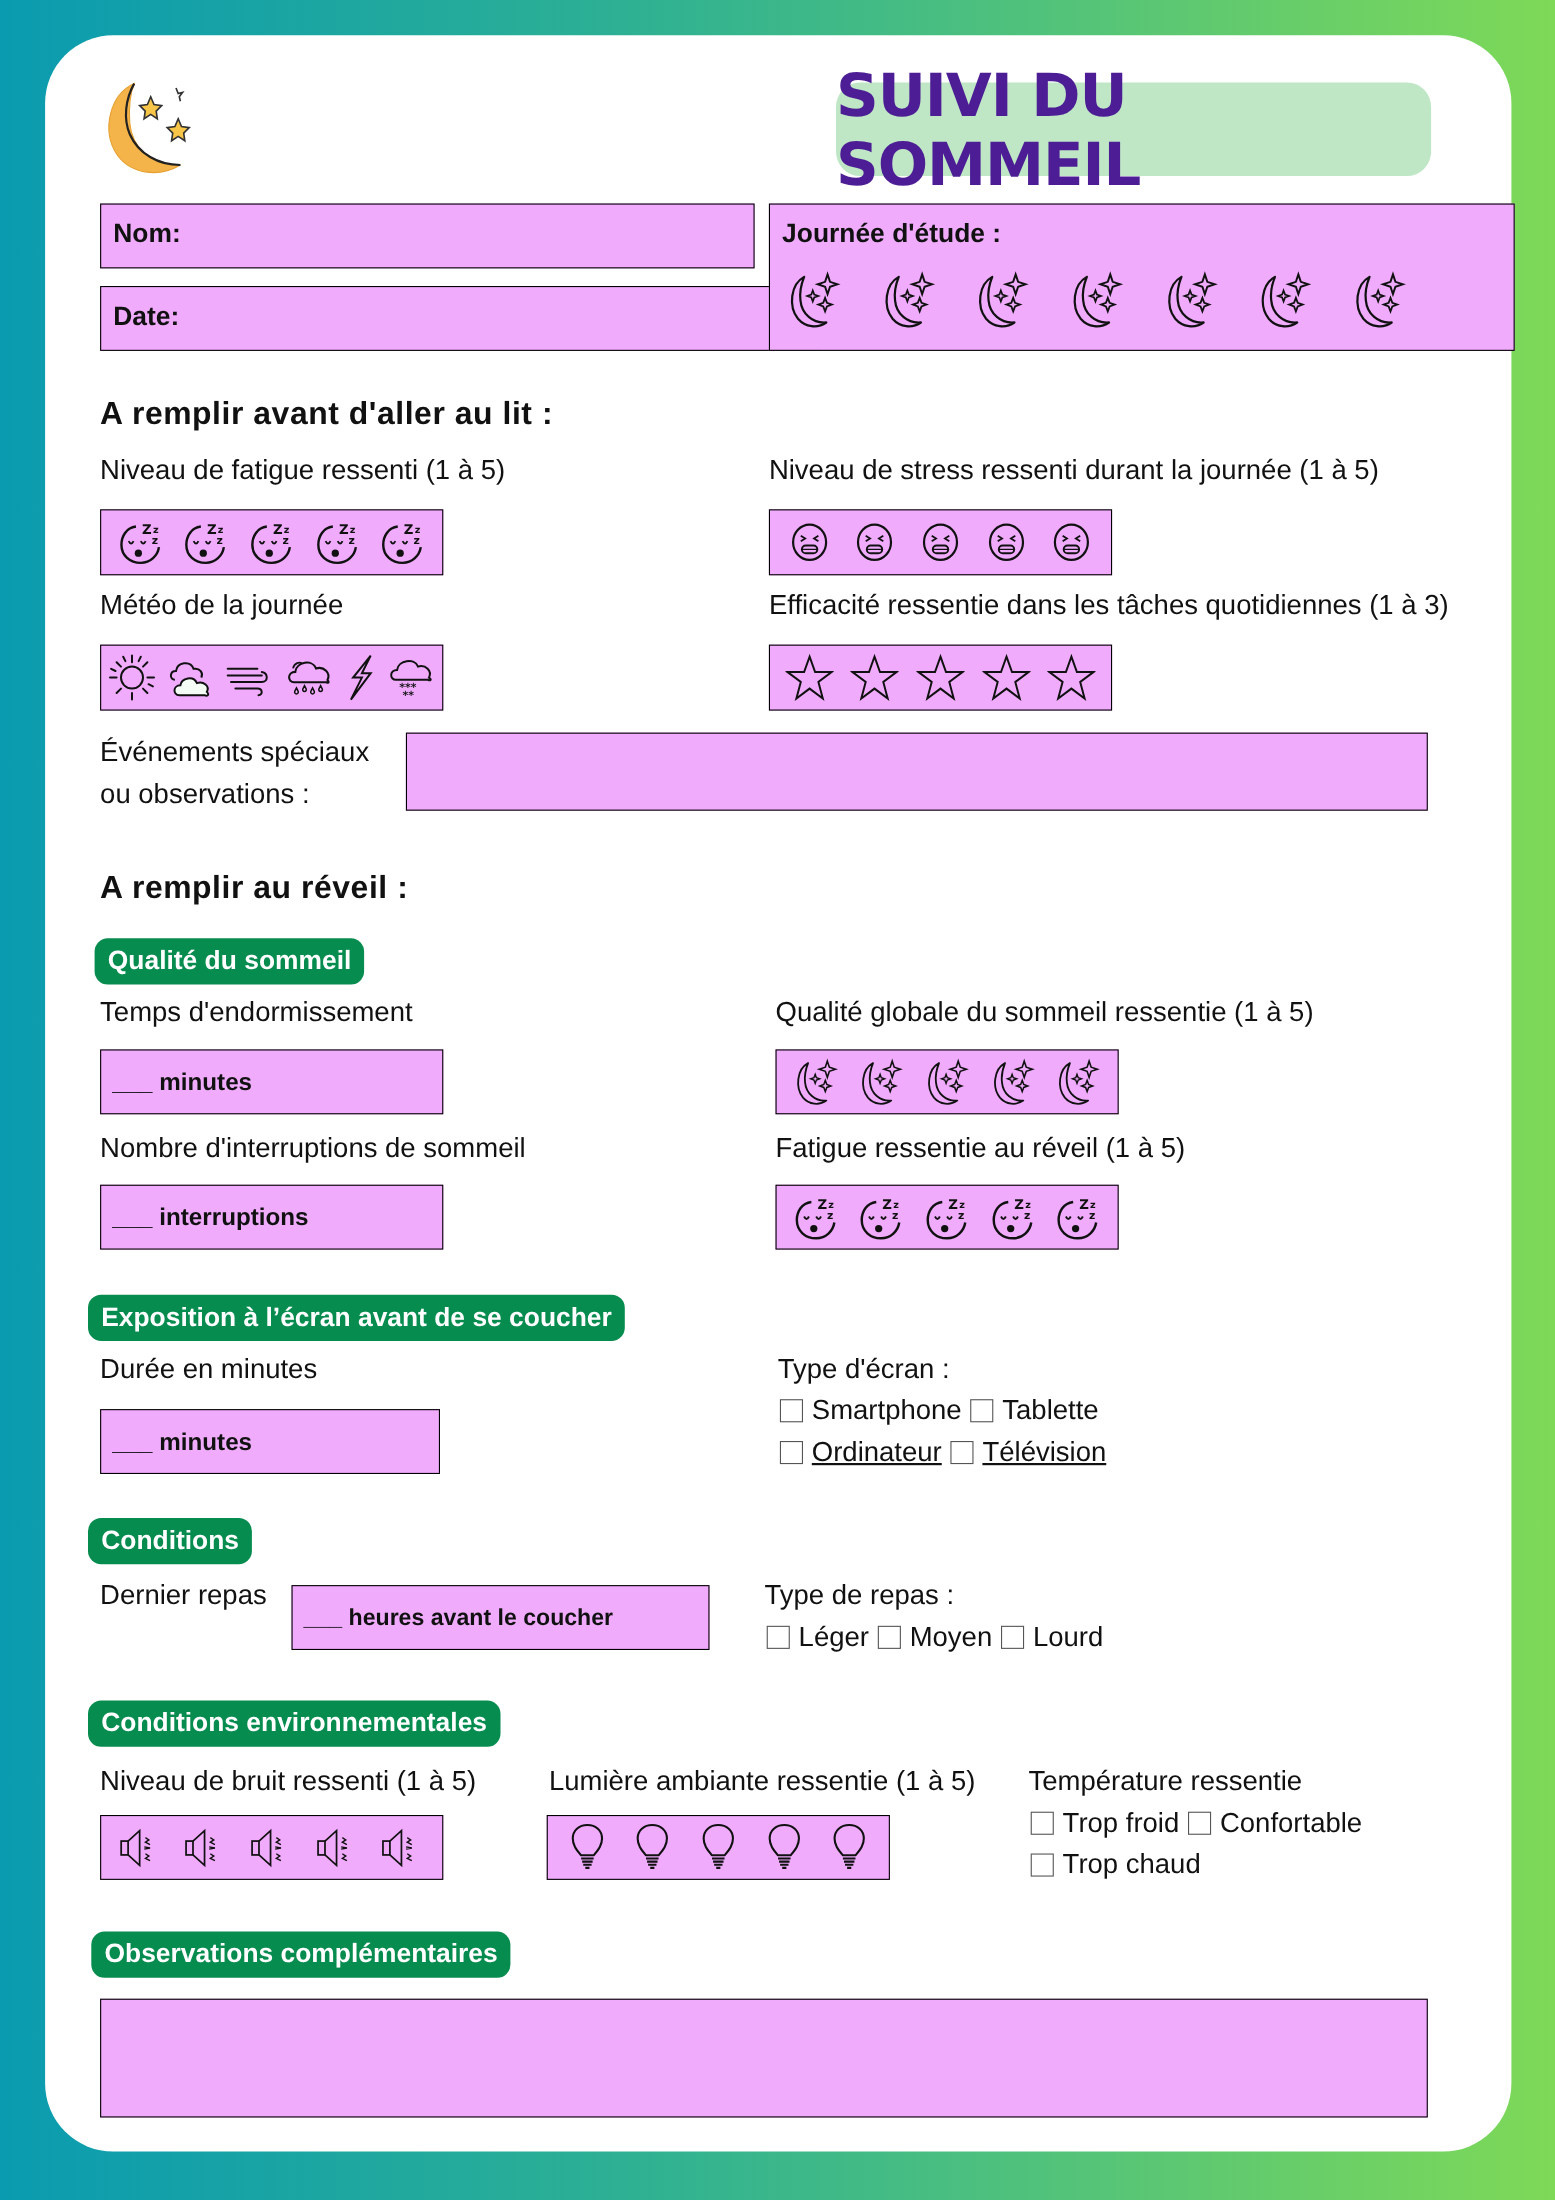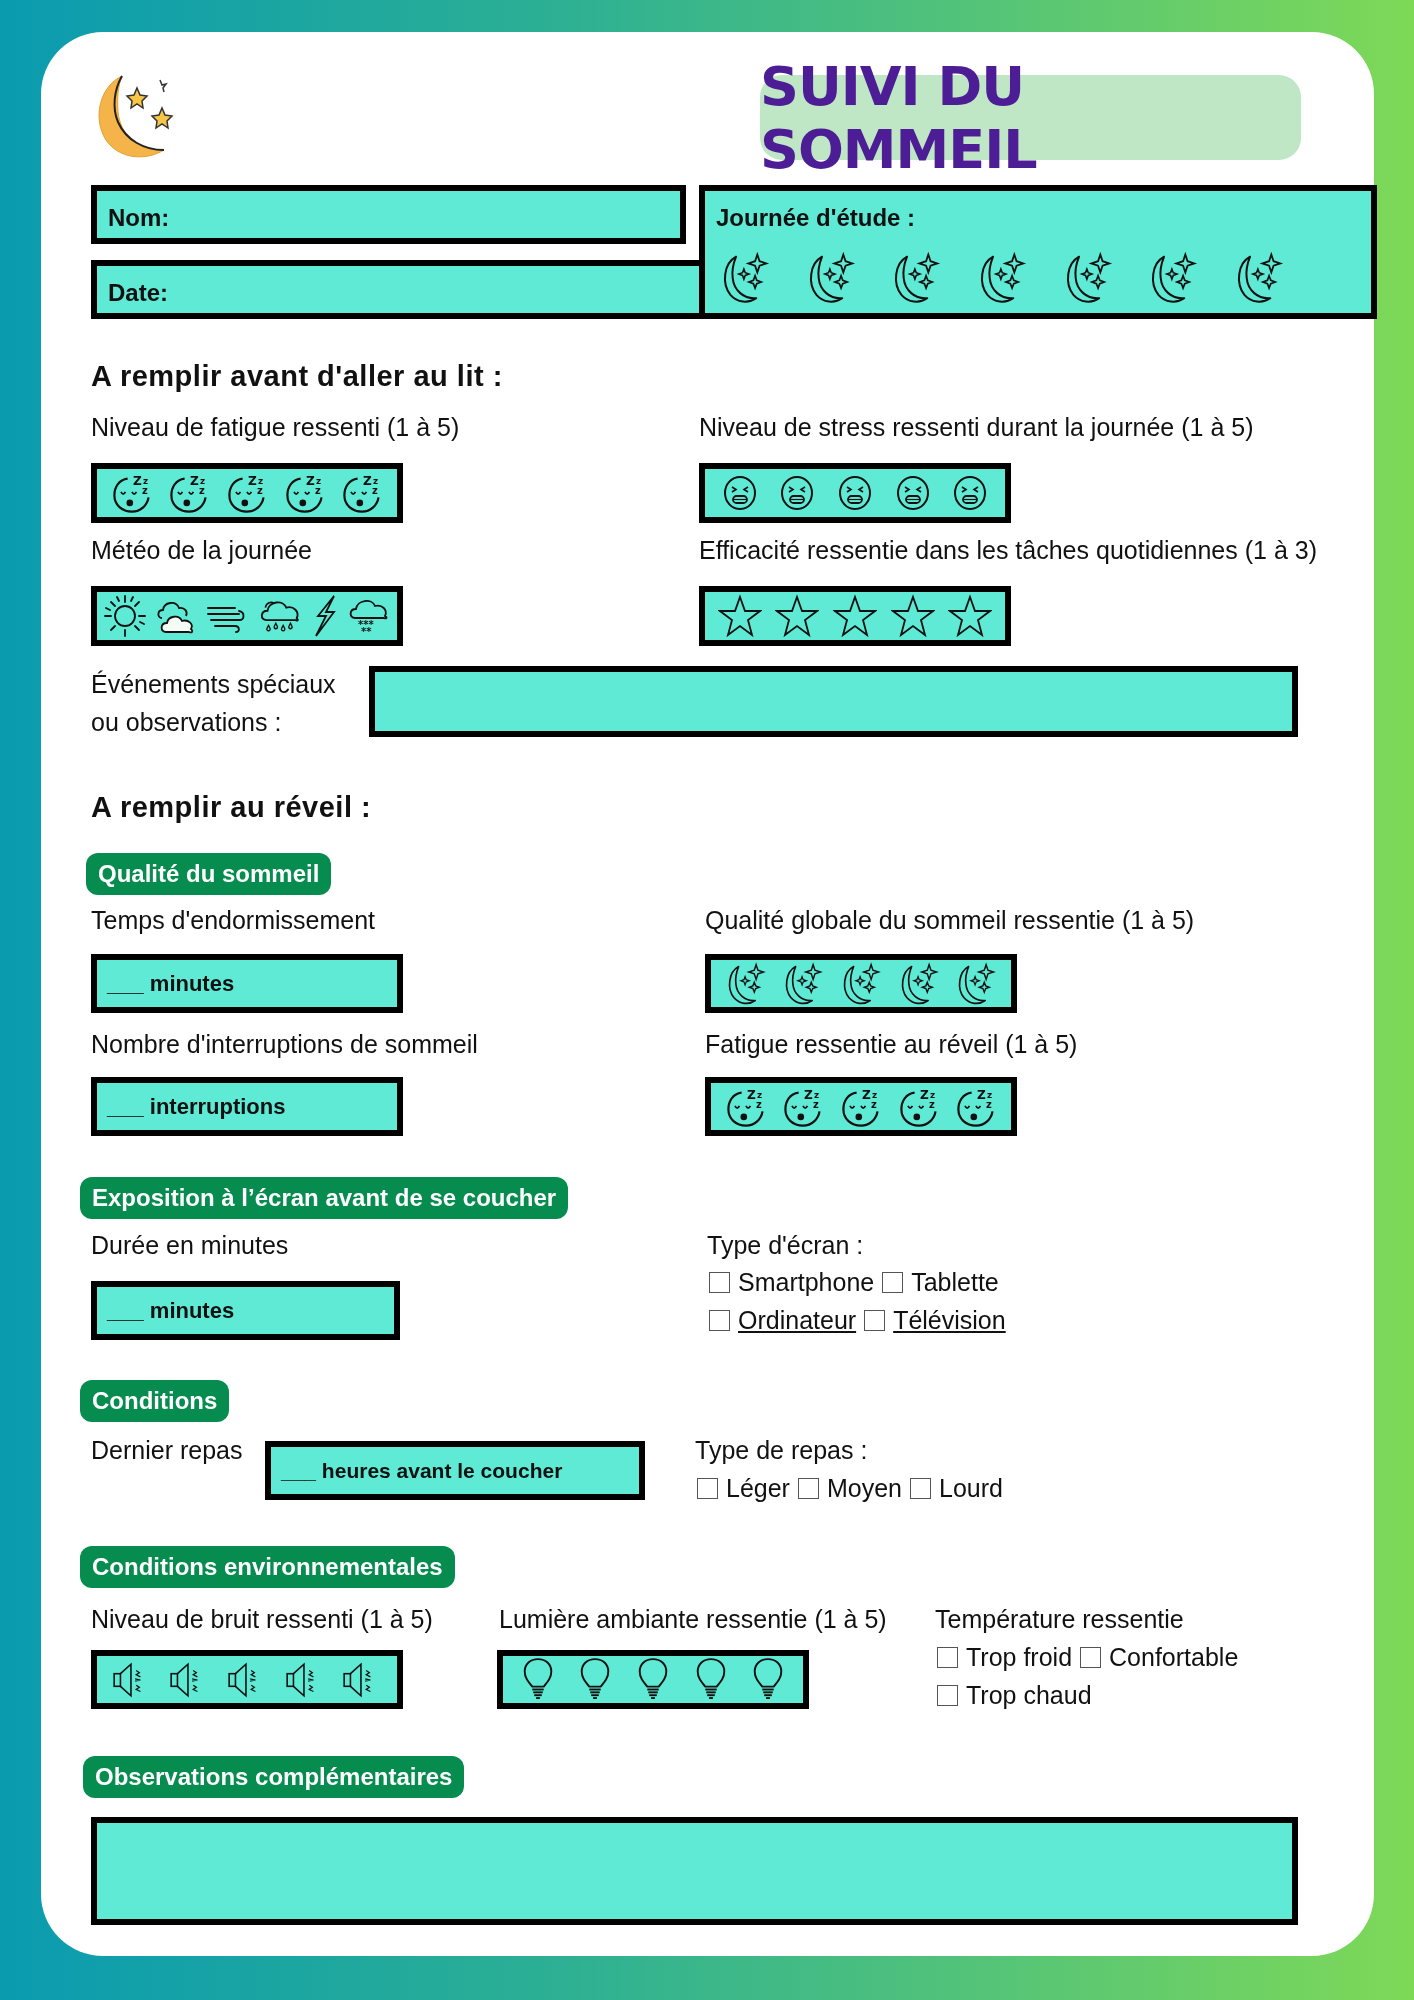--- a/index.html
+++ b/index.html
@@ -9,21 +9,21 @@
     font-family:"Liberation Sans","DejaVu Sans",sans-serif;
     color:#111;
     position:relative;
   }
   .card{
     position:absolute;left:41px;top:32px;width:1333px;height:1924px;
     background:#fff;border-radius:62px;
   }
   .abs{position:absolute;}
   .box{
-    position:absolute;border:6px solid #000000;background:#5eead4;
+    position:absolute;border:1px solid #000000;background:#f0abfc;
   }
   .field-label{font-weight:bold;font-size:24px;}
   .label{font-size:25px;color:#111;white-space:nowrap;}
   .h2{font-weight:bold;font-size:29px;letter-spacing:0.5px;white-space:nowrap;}
   .pill{
     position:absolute;background:#078c4f;color:#fff;font-weight:bold;font-size:24px;
     border-radius:12px;padding:7px 12px 7px 12px;white-space:nowrap;line-height:28px;
   }
   .title-pill{
     position:absolute;left:760px;top:75px;width:541px;height:85px;

